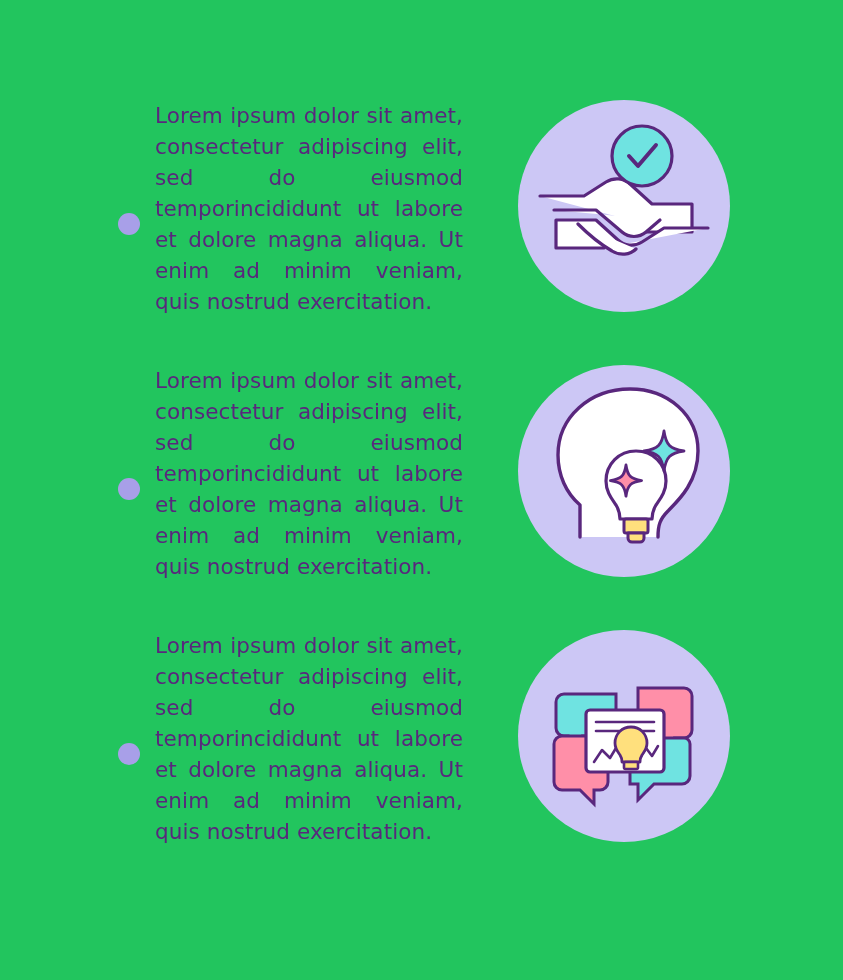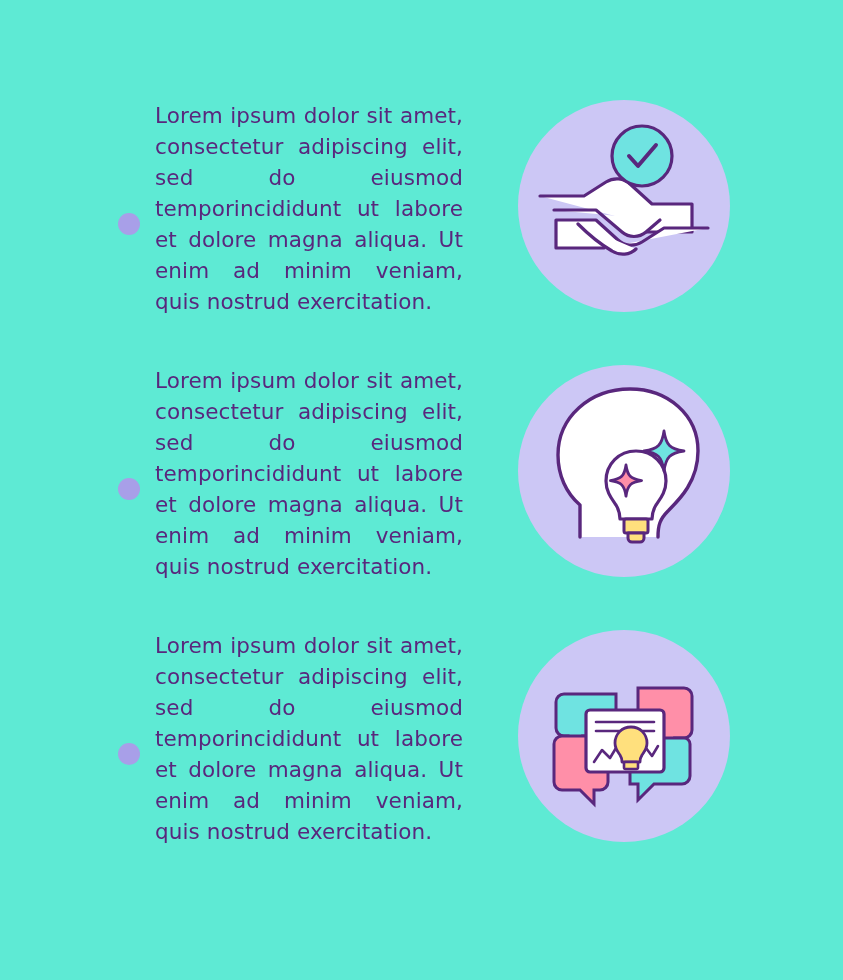--- a/index.html
+++ b/index.html
@@ -10,21 +10,21 @@
   body {
     width: 843px;
     height: 980px;
     font-family: "DejaVu Sans", sans-serif;
     overflow: hidden;
   }
   .page {
     position: relative;
     width: 843px;
     height: 980px;
-    background: #5eead4;
+    background: #22c55e;
   }
   .row {
     position: absolute;
     left: 0;
     width: 843px;
     display: flex;
     align-items: flex-start;
   }
   .row-1 { top: 100px; }
   .row-2 { top: 365px; }

